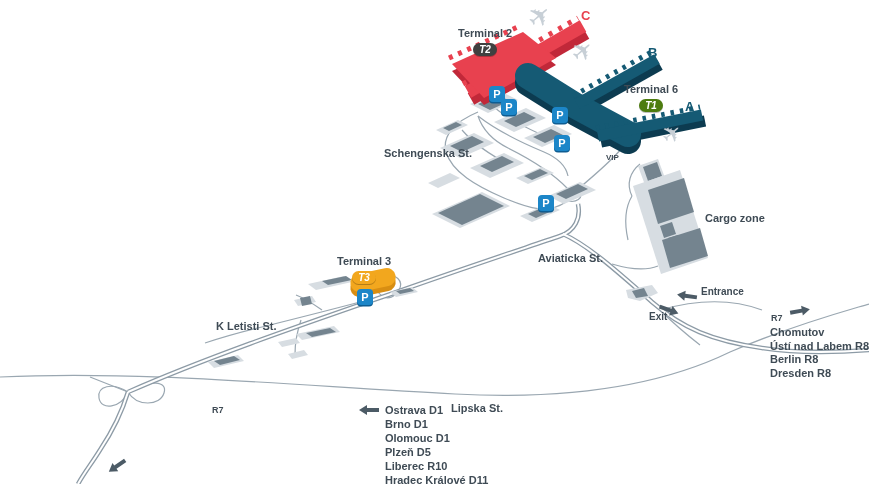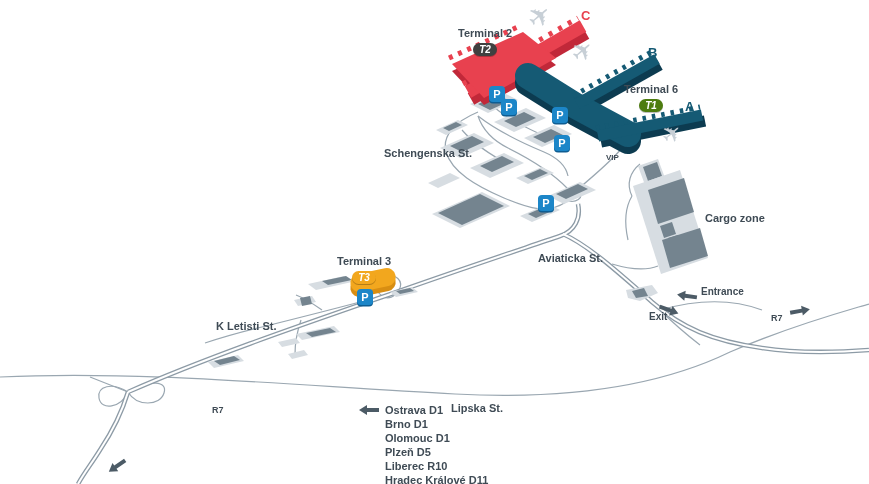--- a/index.html
+++ b/index.html
@@ -210,20 +210,26 @@
   <div class="lbl tiny" style="left:606px;top:128px;margin-top:24px;">VIP</div>
   <div class="lbl" style="left:705px;top:212px;">Cargo zone</div>
   <div class="lbl" style="left:538px;top:252px;">Aviaticka St.</div>
   <div class="lbl" style="left:216px;top:320px;">K Letisti St.</div>
   <div class="lbl" style="left:451px;top:372px;margin-top:30px;">Lipska St.</div>
   <div class="lbl" style="left:701px;top:286px;font-size:10px;">Entrance</div>
   <div class="lbl" style="left:649px;top:311px;font-size:10px;">Exit</div>
   <div class="lbl small" style="left:212px;top:404px;">R7</div>
   <div class="lbl small" style="left:771px;top:312px;">R7</div>
 
+  <div class="dest" style="left:770px;top:326px;">
+    <div>Chomutov</div>
+    <div>Ústí nad Labem R8</div>
+    <div>Berlin R8</div>
+    <div>Dresden R8</div>
+  </div>
 
   <div class="dest wide" style="left:385px;top:403px;">
     <div>Ostrava D1</div>
     <div>Brno D1</div>
     <div>Olomouc D1</div>
     <div>Plzeň D5</div>
     <div>Liberec R10</div>
     <div>Hradec Králové D11</div>
   </div>
 

